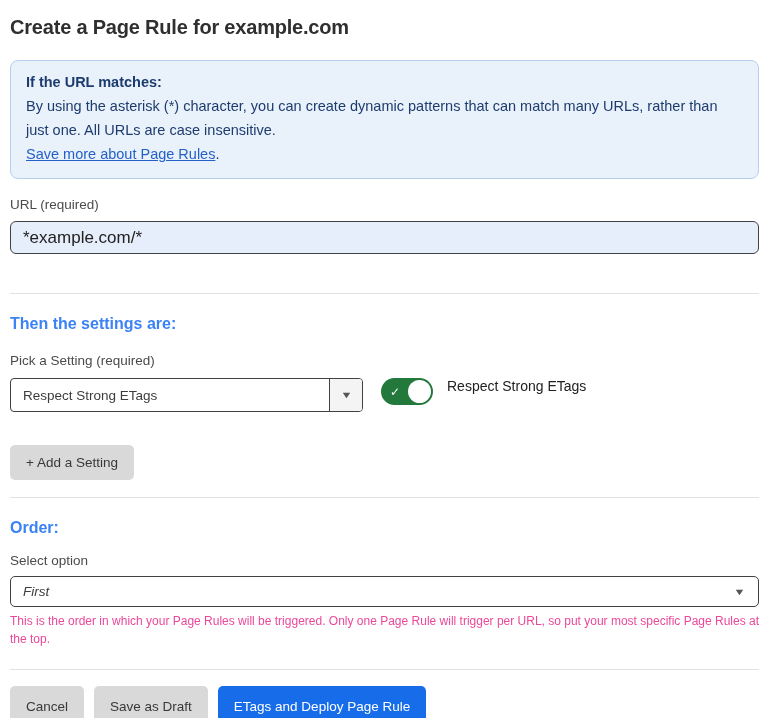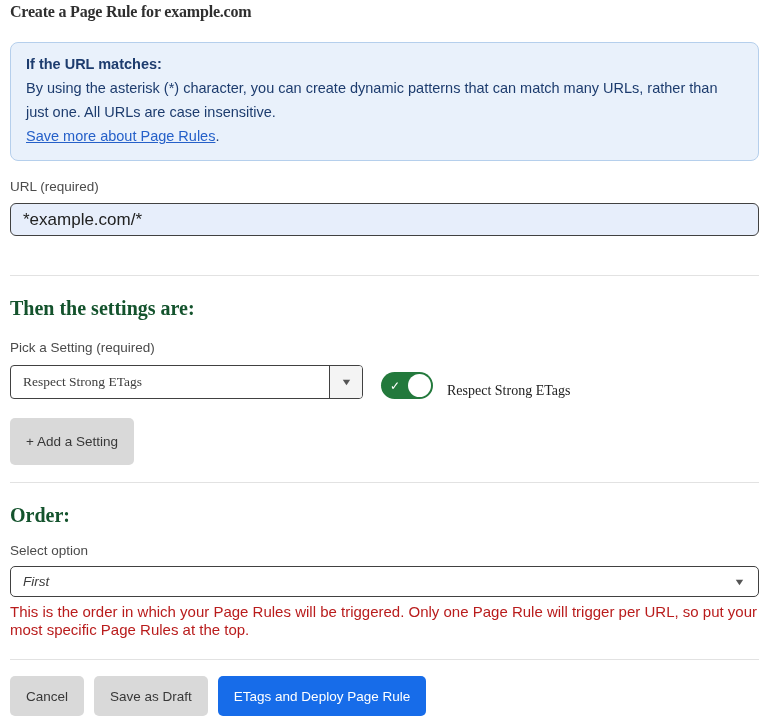--- a/index.html
+++ b/index.html
@@ -8,26 +8,25 @@
     width: 769px;
     height: 718px;
     background: #ffffff;
     font-family: "Liberation Sans", "DejaVu Sans", sans-serif;
     color: #313131;
     overflow: hidden;
   }
   .container { padding: 0 10px; }
 
   .page-title {
-    font-size: 16px;
+    font-size: 20px;
     font-weight: 700;
     color: #2f2f2f;
-    margin: 3px 0 0 0;
+    margin: 16px 0 0 0;
     letter-spacing: -0.2px;
-    font-family: Liberation Serif, serif;
   }
 
   .info-box {
     margin-top: 21px;
     background: #e9f1fb;
     border: 1px solid #b5cfec;
     border-radius: 8px;
     padding: 9px 15px 12px 15px;
     color: #1d3c6e;
     font-size: 14.5px;
@@ -65,31 +64,29 @@
     border: none;
     border-top: 1px solid #e2e2e2;
     margin: 0;
   }
   .divider.d1 { margin-top: 39px; }
   .divider.d2 { margin-top: 17px; }
   .divider.d3 { margin-top: 21px; }
 
   .section-heading {
     margin: 21px 0 0 0;
-    font-size: 20px;
+    font-size: 16px;
     font-weight: 700;
-    color: #14532d;
-    font-family: Liberation Serif, serif;
+    color: #3b82f6;
   }
 
   .setting-row {
     margin-top: 10px;
     display: flex;
-    align-items: flex-end;
-    font-family: Liberation Serif, serif;
+    align-items: flex-start;
   }
 
   .custom-select {
     display: flex;
     align-items: stretch;
     border: 1px solid #414141;
     border-radius: 4px;
     background: #ffffff;
     height: 34px;
     overflow: hidden;
@@ -160,21 +157,21 @@
     height: 40px;
     padding: 0 16px;
     border: none;
     border-radius: 5px;
     font-family: "Liberation Sans", "DejaVu Sans", sans-serif;
     font-size: 13.5px;
     cursor: pointer;
   }
   .btn-gray { background: #d9d9d9; color: #383838; }
   .btn-blue { background: #176ce9; color: #ffffff; }
-  .add-setting-btn { margin-top: 19px; height: 47px; }
+  .add-setting-btn { margin-top: 33px; height: 35px; }
 
   .order-select {
     margin-top: 8px;
     position: relative;
     width: 100%;
     height: 31px;
     border: 1px solid #414141;
     border-radius: 5px;
     background: #ffffff;
     display: flex;
@@ -187,23 +184,23 @@
   }
   .order-select .caret {
     position: absolute;
     right: 14px;
     top: 50%;
     transform: translateY(-50%) scaleX(1.4);
   }
 
   .help-text {
     margin-top: 6px;
-    font-size: 15px;
+    font-size: 12px;
     line-height: 17.5px;
-    color: #b91c1c;
+    color: #ec4899;
     max-width: 749px;
   }
 
   .footer-row {
     margin-top: 16px;
     display: flex;
     gap: 10px;
   }
 </style>
 </head>

